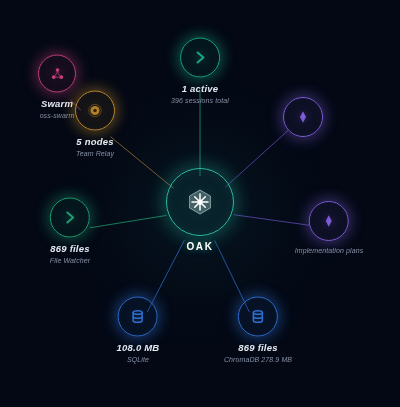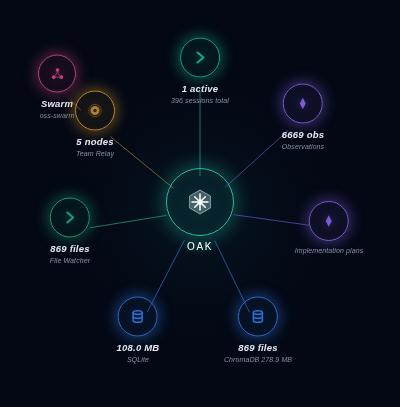--- a/index.html
+++ b/index.html
@@ -25,21 +25,21 @@
 
   
   #hub{position:absolute;left:200px;top:210px;transform:translate(-50%,-50%);text-align:center;}
   .hub-ring{
     width:66px;height:66px;border-radius:50%;
     border:1.4px solid #2fbfa4;
     box-shadow:0 0 16px 5px rgba(34,170,150,.33), inset 0 0 18px 4px rgba(30,150,135,.22);
     display:flex;align-items:center;justify-content:center;margin:0 auto;
     background:radial-gradient(circle, rgba(30,120,115,.30) 0%, rgba(10,45,52,.16) 55%, rgba(3,10,20,0) 78%);
   }
-  .hub-label{font-size:10px;font-weight:normal;color:#ffffff;letter-spacing:1.6px;margin-top:5px;
+  .hub-label{font-size:10px;font-weight:bold;color:#ffffff;letter-spacing:1.6px;margin-top:5px;
              text-shadow:0 0 7px rgba(60,200,180,.55);}
   .ico{display:block;}
 </style>
 </head>
 <body>
 
 <div id="canvas">
   <svg class="links" id="link-layer">
       <line x1="200" y1="176" x2="200" y2="91" stroke="#1d8f74" stroke-width="1" opacity="0.85"></line>
       <line x1="173.69661662892685" y1="188.4562764770258" x2="110.47257845357245" y2="136.672778542926" stroke="#8a6a2a" stroke-width="1" opacity="0.85"></line>
@@ -88,24 +88,20 @@
         <div class="labels">
           <div class="ttl">5 nodes</div>
           <div class="sub">Team Relay</div>
         </div>
       </div>
       <div class="node" style="left: 303px; top: 117px;">
         <div class="disc" style="width: 38px; height: 38px; border: 1.3px solid rgb(123, 92, 214); background: radial-gradient(circle, rgba(123, 92, 214, 0.2) 0%, rgba(5, 12, 24, 0.12) 62%, rgba(3, 8, 20, 0) 82%); box-shadow: rgba(123, 92, 214, 0.42) 0px 0px 13px 3px, rgba(123, 92, 214, 0.16) 0px 0px 11px 2px inset;">
           <svg width="20" height="20" viewBox="0 0 24 24" class="ico">
             <polygon points="12,5 15.6,12 12,19 8.4,12" fill="#7b5cd6"></polygon>
           </svg>
-        </div>
-        <div class="labels">
-          <div class="ttl">6669 obs</div>
-          <div class="sub">Observations</div>
         </div>
       </div>
       <div class="node" style="left: 329px; top: 228px;">
         <div class="disc" style="width: 38px; height: 38px; border: 1.3px solid rgb(123, 92, 214); background: radial-gradient(circle, rgba(123, 92, 214, 0.2) 0%, rgba(5, 12, 24, 0.12) 62%, rgba(3, 8, 20, 0) 82%); box-shadow: rgba(123, 92, 214, 0.42) 0px 0px 13px 3px, rgba(123, 92, 214, 0.16) 0px 0px 11px 2px inset;">
           <svg width="20" height="20" viewBox="0 0 24 24" class="ico">
             <polygon points="12,5 15.6,12 12,19 8.4,12" fill="#7b5cd6"></polygon>
           </svg>
         </div>
         <div class="labels">
           <div class="sub">Implementation plans</div>

